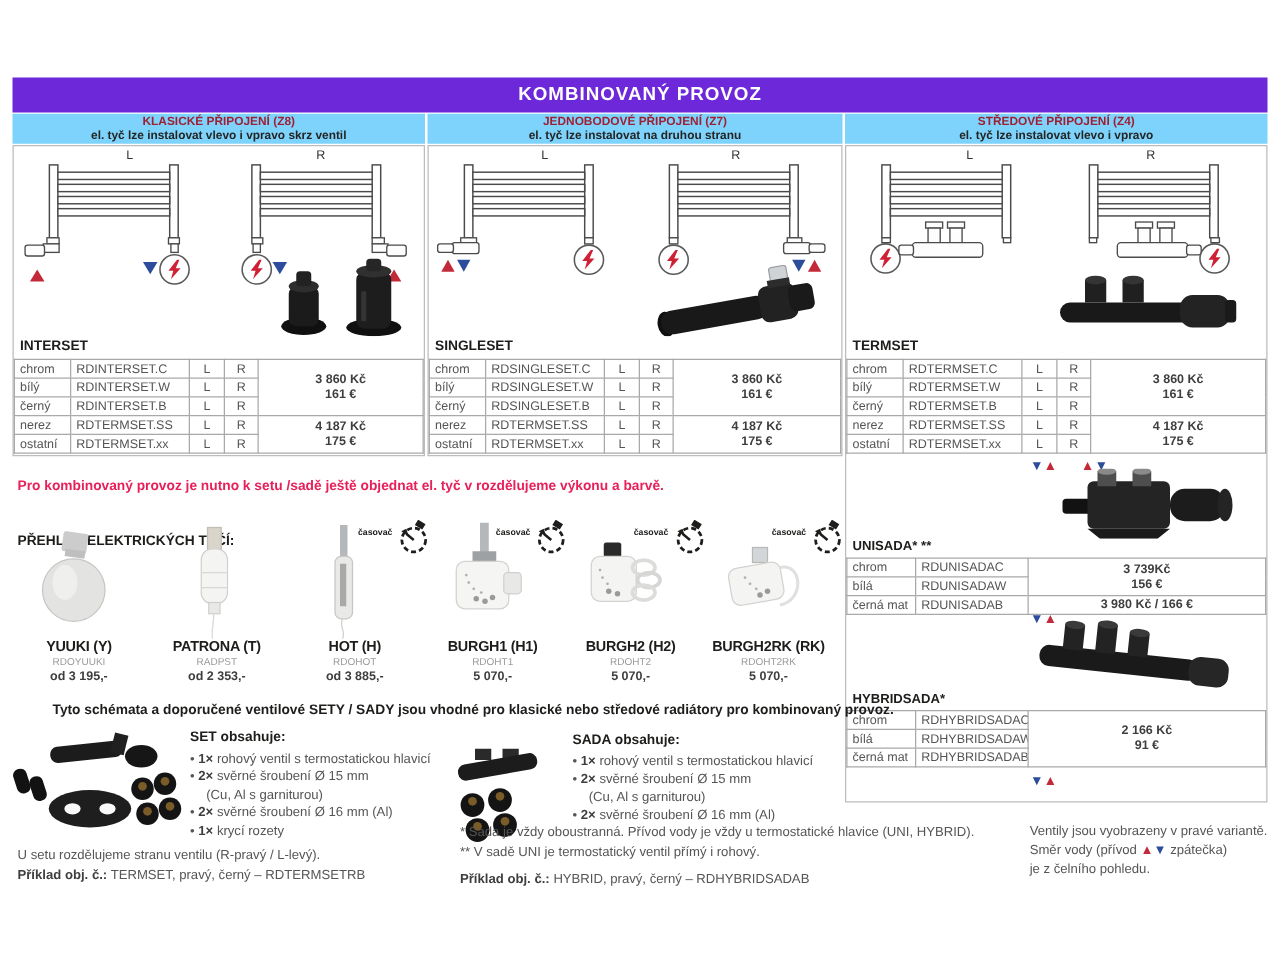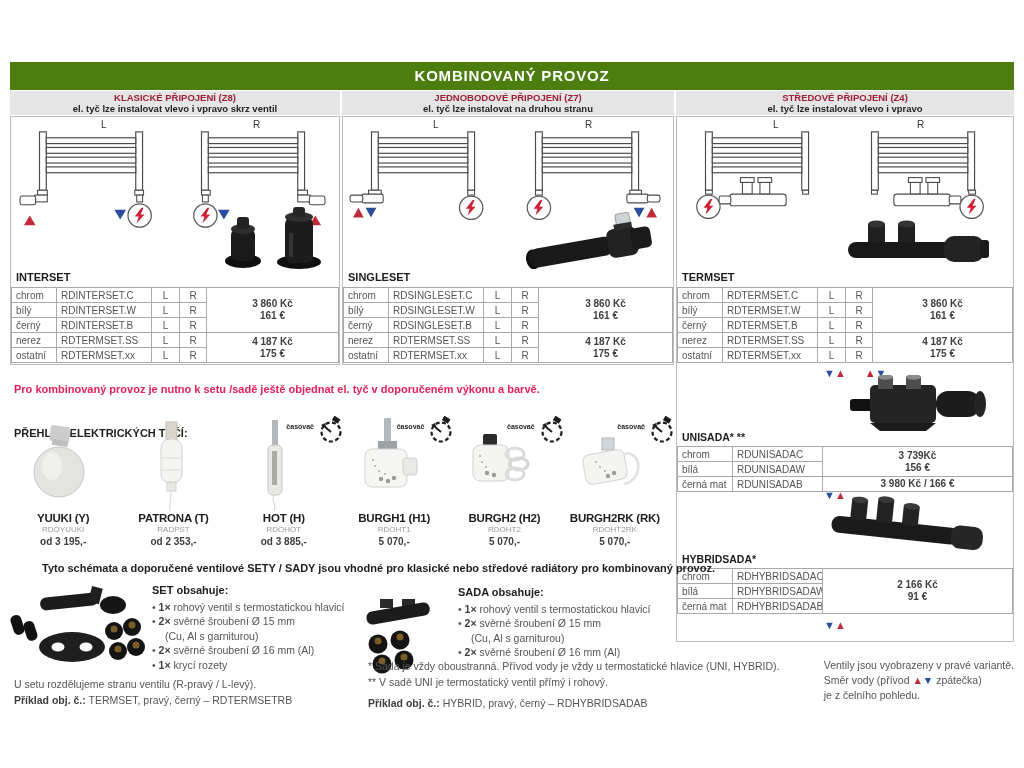--- a/index.html
+++ b/index.html
@@ -1,21 +1,21 @@
 <!DOCTYPE html>
 <html><head>
 <meta charset="utf-8">
 <style>
   html,body{margin:0;padding:0;background:#fff;}
   body{width:1024px;height:768px;position:relative;font-family:"Liberation Sans",sans-serif;overflow:hidden;}
   .abs{position:absolute;}
   
-  .titleband{left:10px;top:62px;width:1004px;height:28px;background:#4d7c0f;color:#fff;
+  .titleband{left:10px;top:62px;width:1004px;height:28px;background:#6d28d9;color:#fff;
     text-align:center;font-weight:bold;font-size:15px;letter-spacing:.8px;line-height:28px;}
-  .colhead{top:91px;height:24px;background:#e5e5e5;text-align:center;padding-top:1px;box-sizing:border-box;}
+  .colhead{top:91px;height:24px;background:#7dd3fc;text-align:center;padding-top:1px;box-sizing:border-box;}
   .colhead .t1{font-size:9.5px;font-weight:bold;color:#9e1f33;line-height:11px;}
   .colhead .t2{font-size:9.5px;font-weight:bold;color:#242422;line-height:11px;}
   .ch1{left:10px;width:330px;} .ch2{left:342px;width:332px;} .ch3{left:676px;width:338px;}
   
   .panel{background:#fff;border:1px solid #bcbcbc;box-sizing:border-box;}
   .p1{left:10px;top:116px;width:330px;height:249px;}
   .p2{left:342px;top:116px;width:332px;height:249px;}
   .p3{left:676px;top:116px;width:338px;height:526px;}
   .dlab{position:absolute;top:2px;font-size:10px;color:#333;}
   .setname{position:absolute;left:5px;font-weight:bold;font-size:11px;color:#1d1d1b;}
@@ -452,21 +452,21 @@
           <td>černá mat</td>
           <td>RDHYBRIDSADAB</td>
         </tr>
   </tbody>
     </table>
   <div class="abs arrowrow" style="left:147px;top:498px">
     <span class="ad">▼</span><span class="au">▲</span>
   </div>
 </div>
 
-<div class="abs rednote">Pro kombinovaný provoz je nutno k setu /sadě ještě objednat el. tyč v doporučeném výkonu a barvě.</div>
+<div class="abs rednote">Pro kombinovaný provoz je nutno k setu /sadě ještě objednat el. tyč v rozdělujeme výkonu a barvě.</div>
 <div class="abs eheading">PŘEHLED ELEKTRICKÝCH TYČÍ:</div>
 
 <div class="abs erow">
   <div class="eitem">
     <div class="eimg">
       <svg width="70" height="94" viewBox="0 0 70 94" style="position:absolute;left:18px;top:0">
         <rect x="24" y="8" width="20" height="16" rx="2" fill="#cccccc" transform="rotate(8 34 16)"></rect>
         <rect x="26" y="22" width="16" height="6" fill="#bfbfbf" transform="rotate(8 34 25)"></rect>
         <circle cx="33" cy="54" r="25" fill="#e3e3e1" stroke="#c6c6c4"></circle>
         <ellipse cx="26" cy="48" rx="10" ry="14" fill="#efefed"></ellipse>

